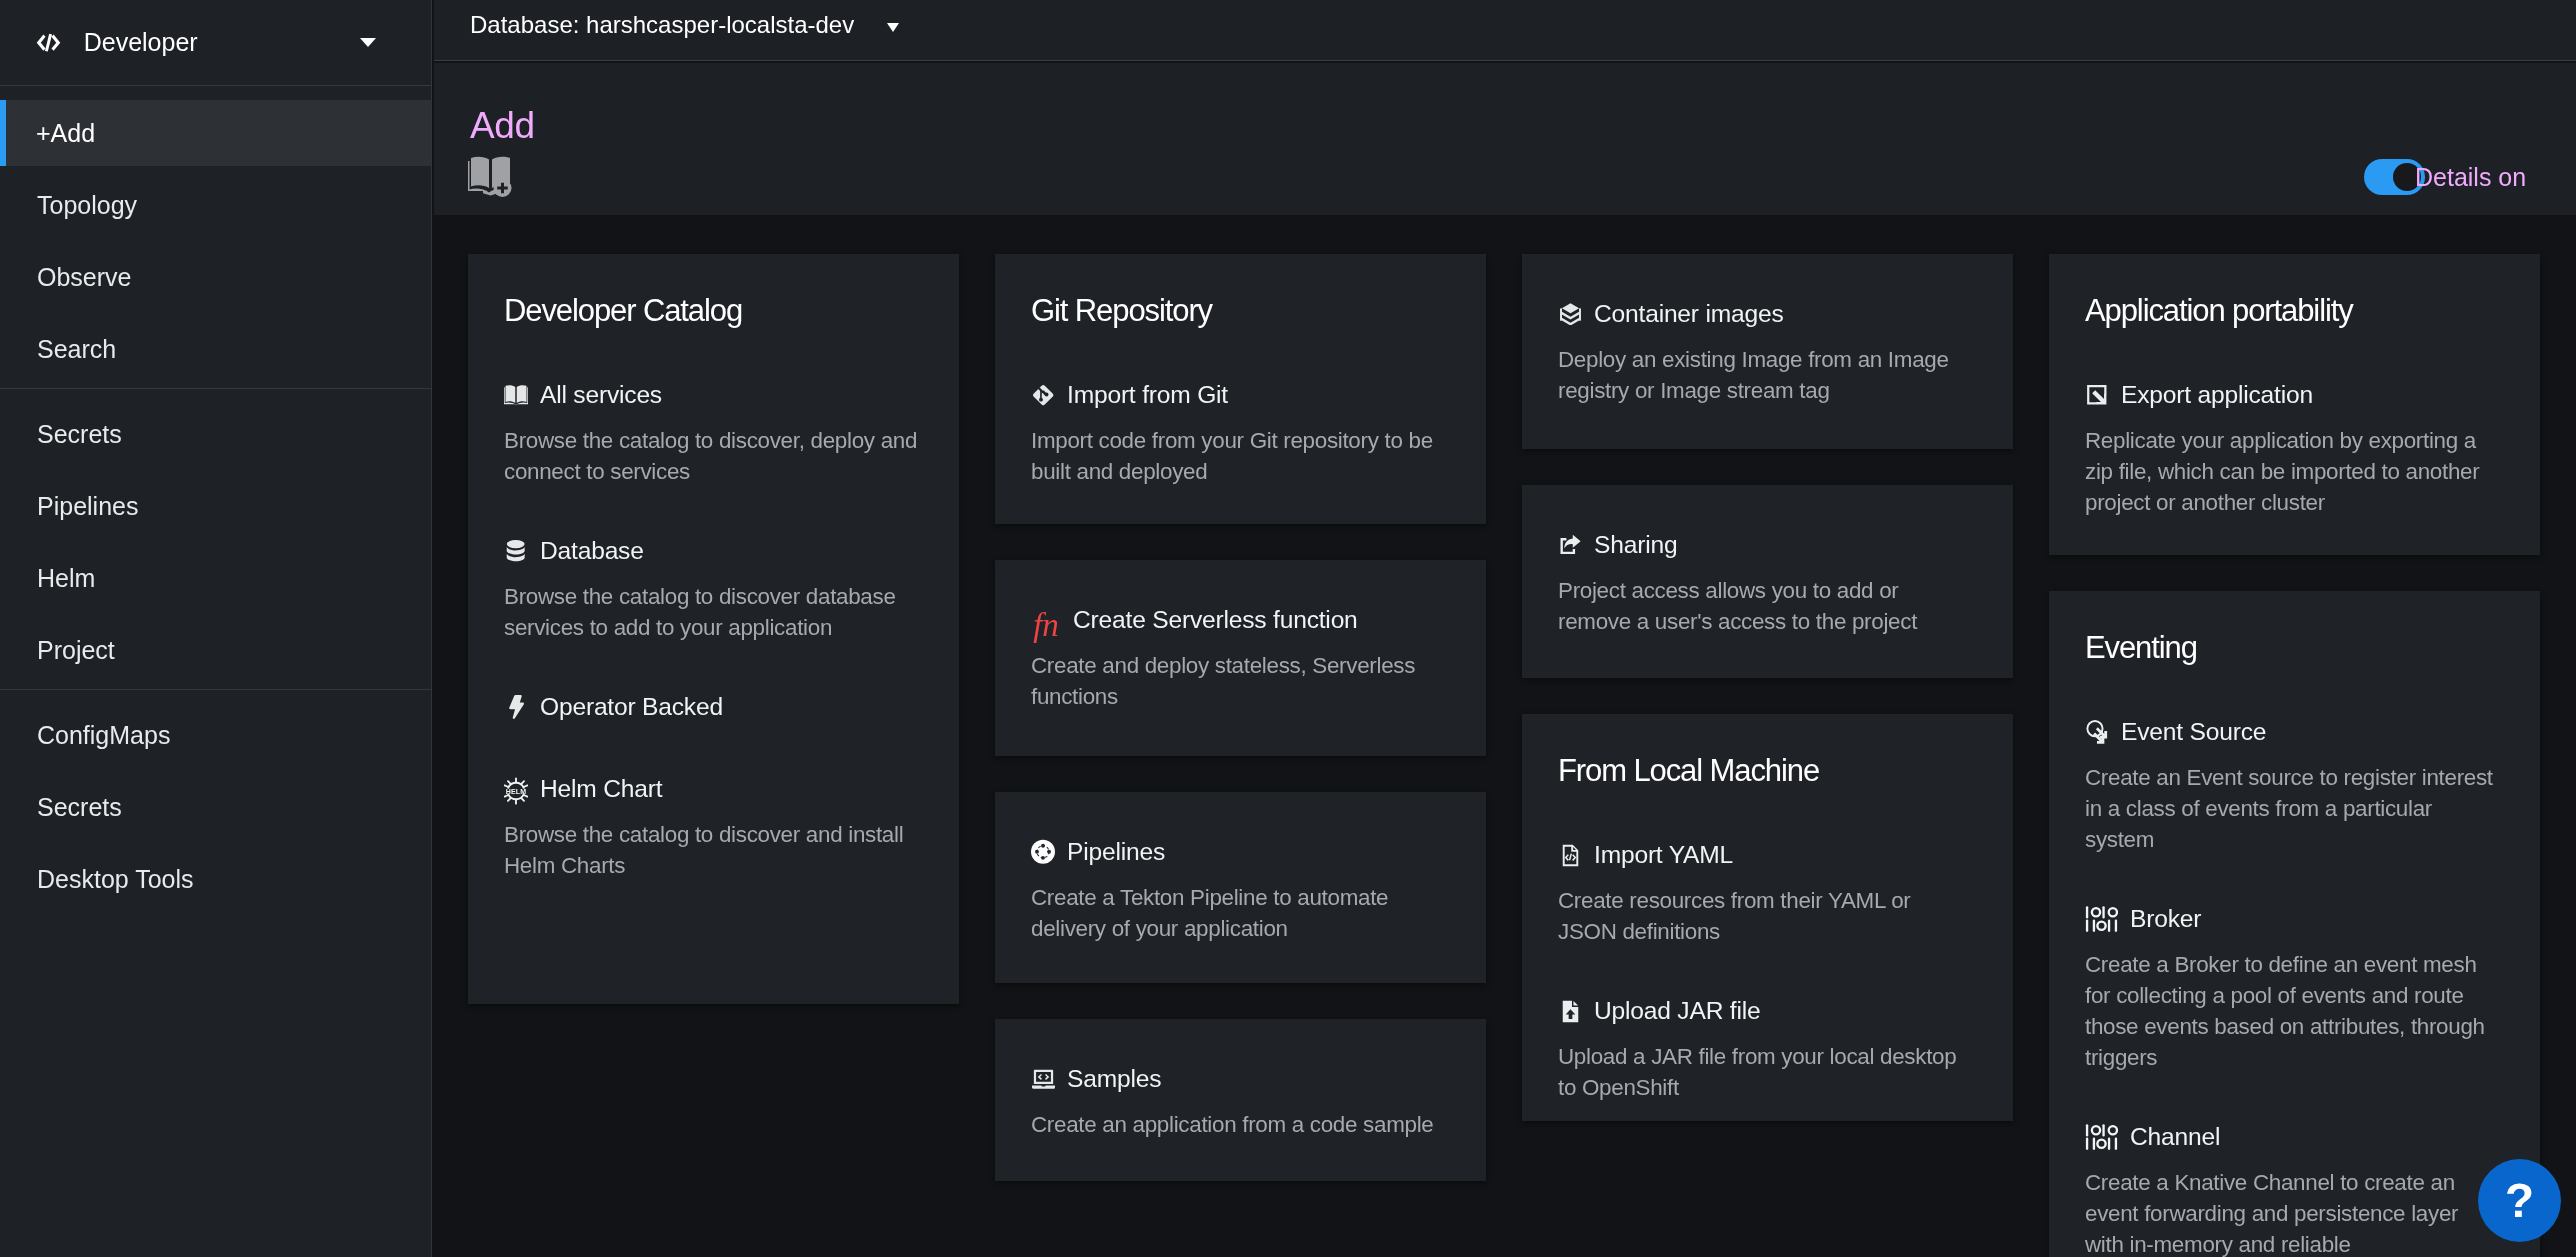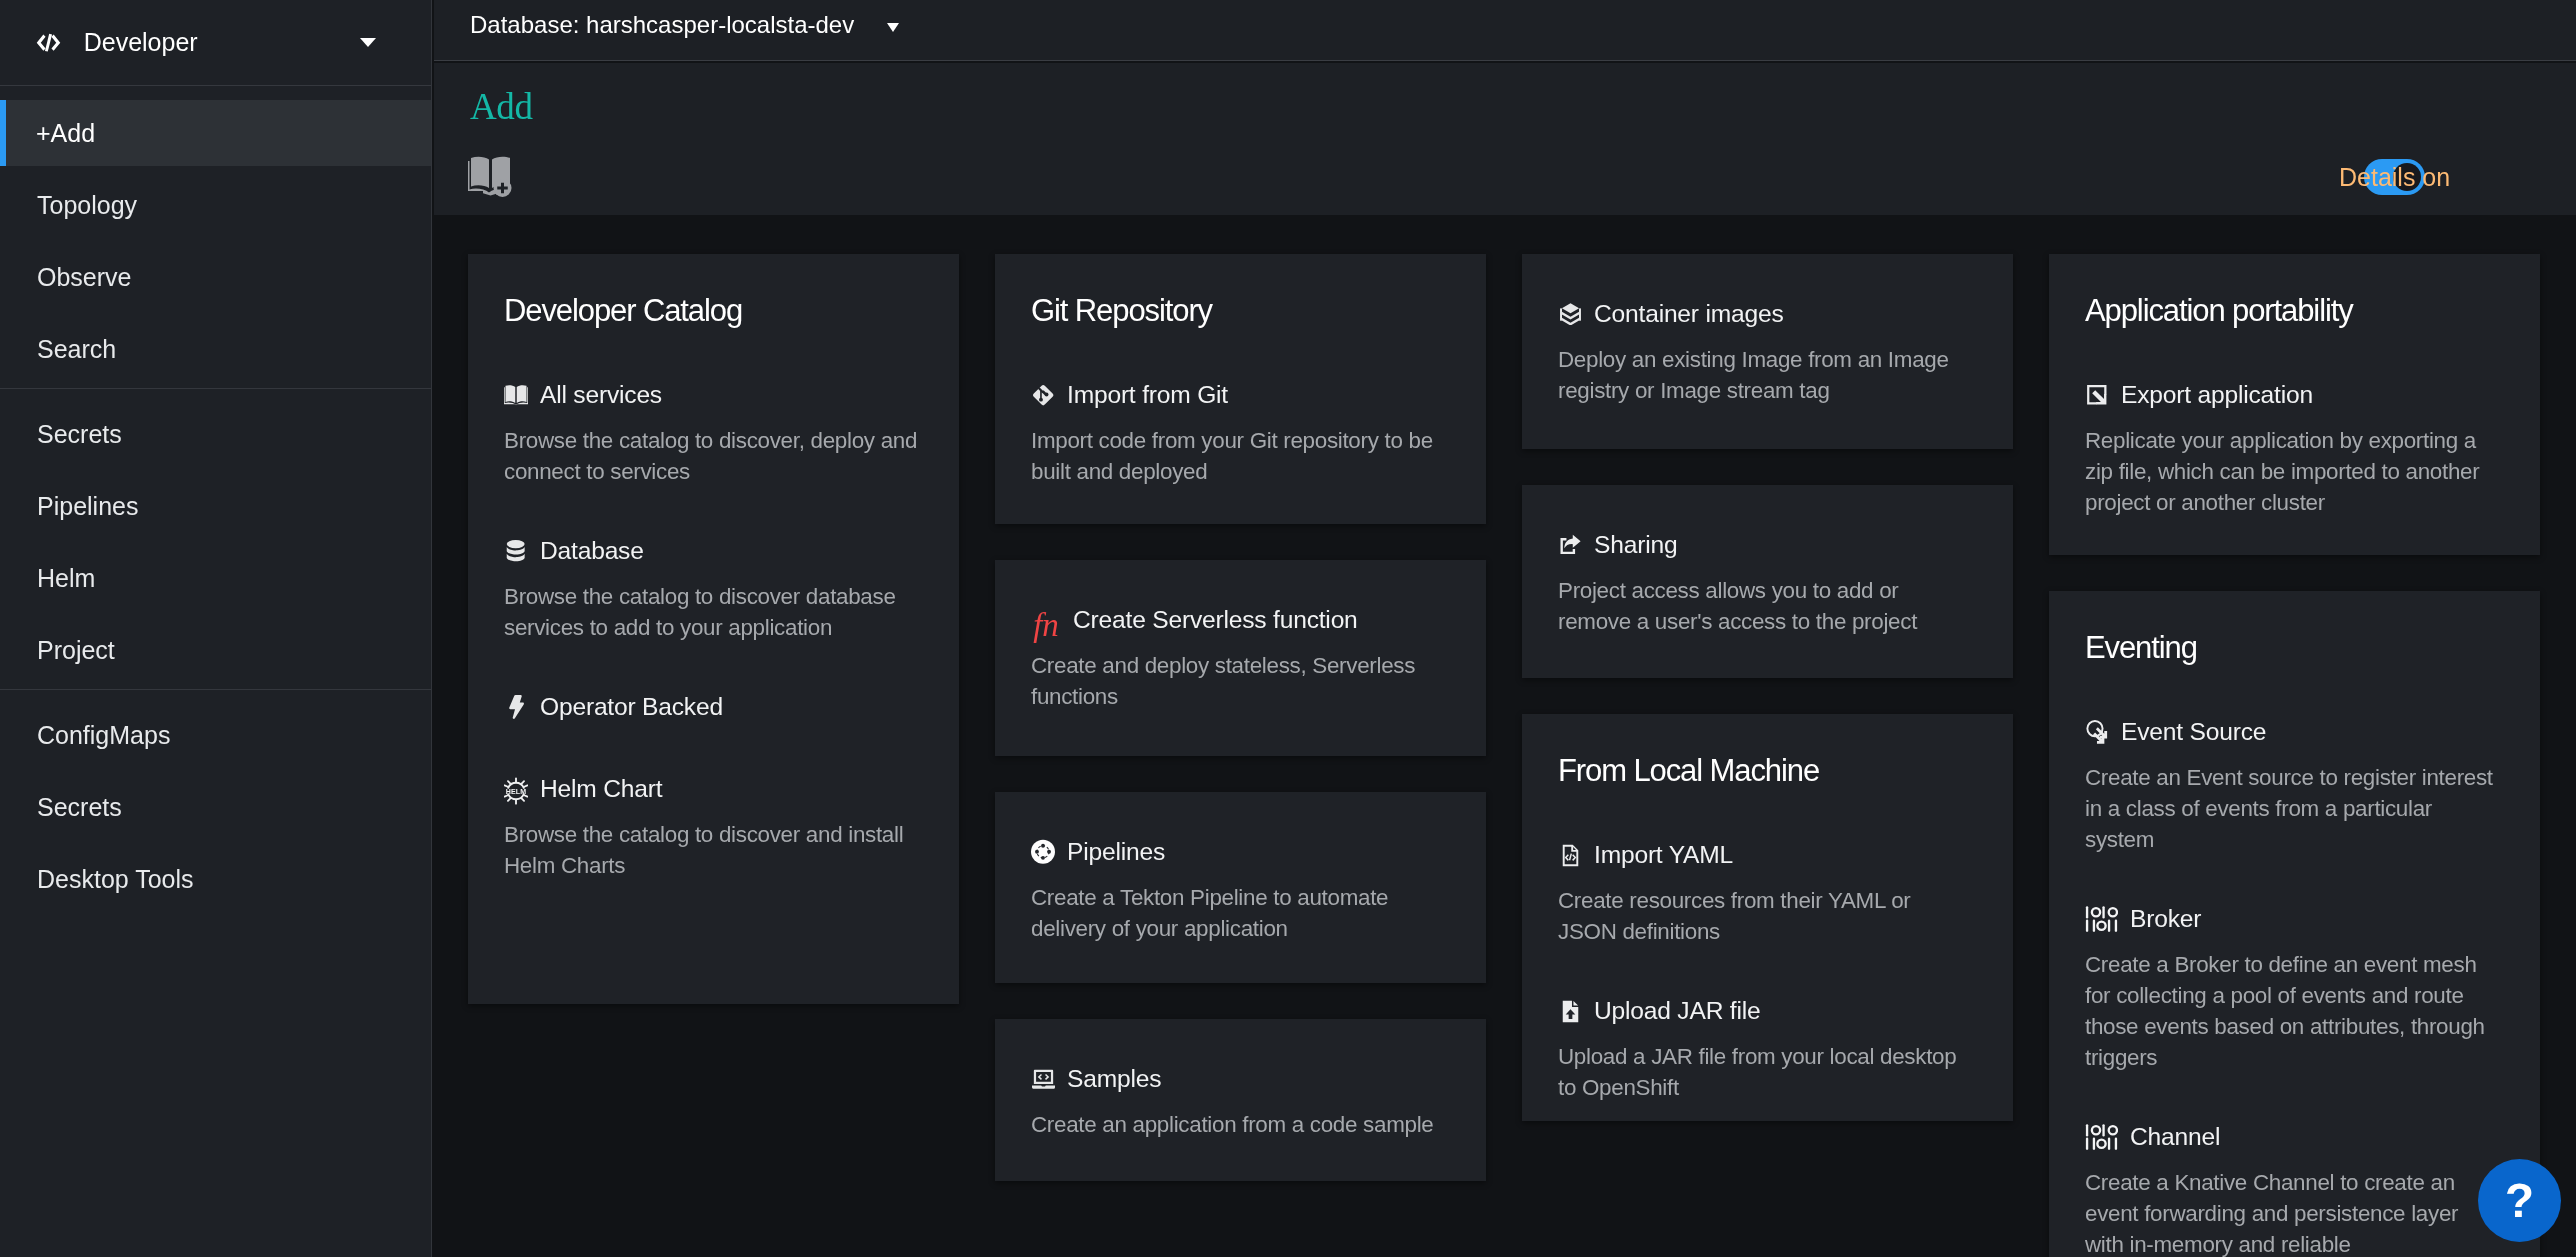--- a/index.html
+++ b/index.html
@@ -19,29 +19,29 @@
     color:#e8eaec; font-size:25px; text-decoration:none; }
   nav a.active { background:#2d3136; border-left:6.7px solid #2b9af3; padding-left:30px; color:#fff; }
   nav hr { border:none; border-top:1.5px solid #34373d; margin:3px 0 9px 0; width:100%; }
   
   .topbar { position:absolute; left:434px; top:0; right:0; height:61px; background:#1d2025;
     border-bottom:1.5px solid #3a3d43; display:flex; align-items:center; padding-left:36px; }
   .topbar .t { color:#fff; font-size:24px; letter-spacing:0; position:relative; top:-5.2px; }
   .topbar .caret { margin-left:33px; border-left-width:6.7px; border-right-width:6.7px; border-top-width:9px; position:relative; top:-3px; }
   
   .pagehead { position:absolute; left:434px; top:63px; right:0; height:152px; background:#1d2025; }
-  .pagehead h1 { position:absolute; left:36px; top:22px; font-size:37px; font-weight:400;
-    color:#14b8a6; letter-spacing:-0.4px;font-family:Liberation Serif, serif; }
+  .pagehead h1 { position:absolute; left:36px; top:42px; font-size:37px; font-weight:400;
+    color:#f0abfc; letter-spacing:-0.4px; }
   .pagehead .bookplus { position:absolute; left:34px; top:92px; }
   .toggle { position:absolute; left:1930px; top:96px; width:61px; height:36px;
     background:#2b9af3; border-radius:18px; }
   .toggle::after { content:""; position:absolute; right:3.7px; top:3.7px; width:28px; height:28px;
     border-radius:50%; background:#17191d; }
-  .toggle-label { position:absolute; left:1905px; top:96px; height:36px; line-height:36px;
-    color:#fdba74; font-size:25px; }
+  .toggle-label { position:absolute; left:1981px; top:96px; height:36px; line-height:36px;
+    color:#f0abfc; font-size:25px; }
   
   .content { position:absolute; left:434px; top:215px; right:0; bottom:0;
     background:#111316; padding:39px 0 0 34px; display:flex; gap:36px; }
   .col { display:flex; flex-direction:column; gap:36px; width:491px; flex:none; }
   .card { background:#1f2227; width:491px; padding:36px; overflow:hidden; flex:none;
     box-shadow:0 2.2px 6px rgba(0,0,0,0.45); }
   .card.nt { padding-top:42px; padding-bottom:42px; }
   .card h2 { font-size:31px; line-height:42px; font-weight:400; color:#fff;
     letter-spacing:-1.1px; margin:0 0 45px 0; }
   .item + .item { margin-top:46px; }

